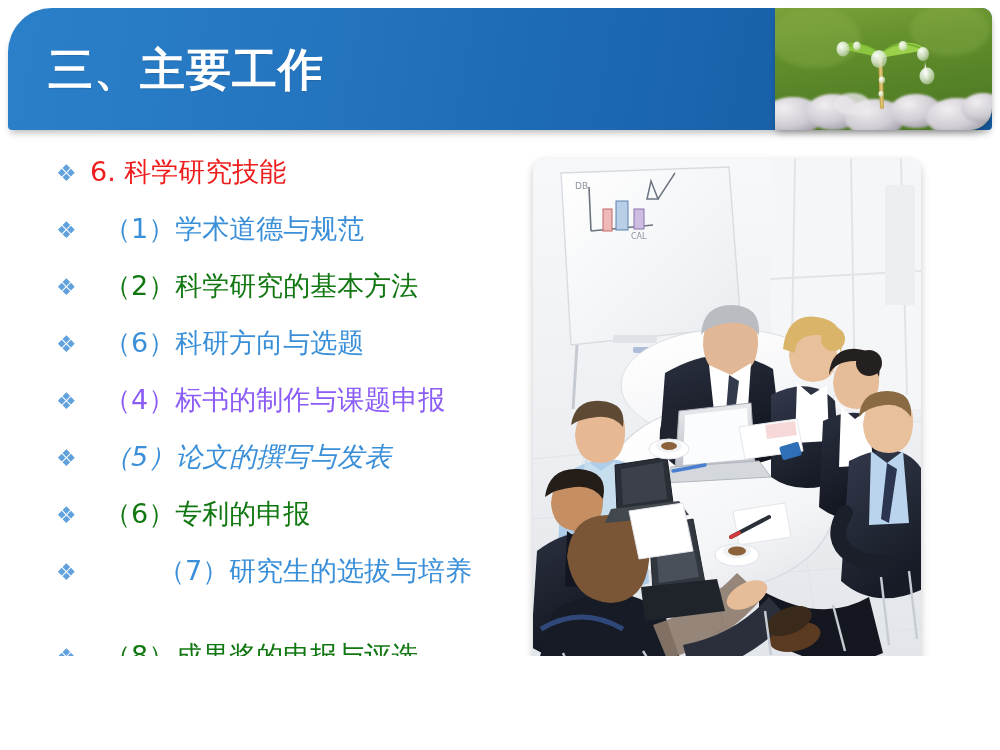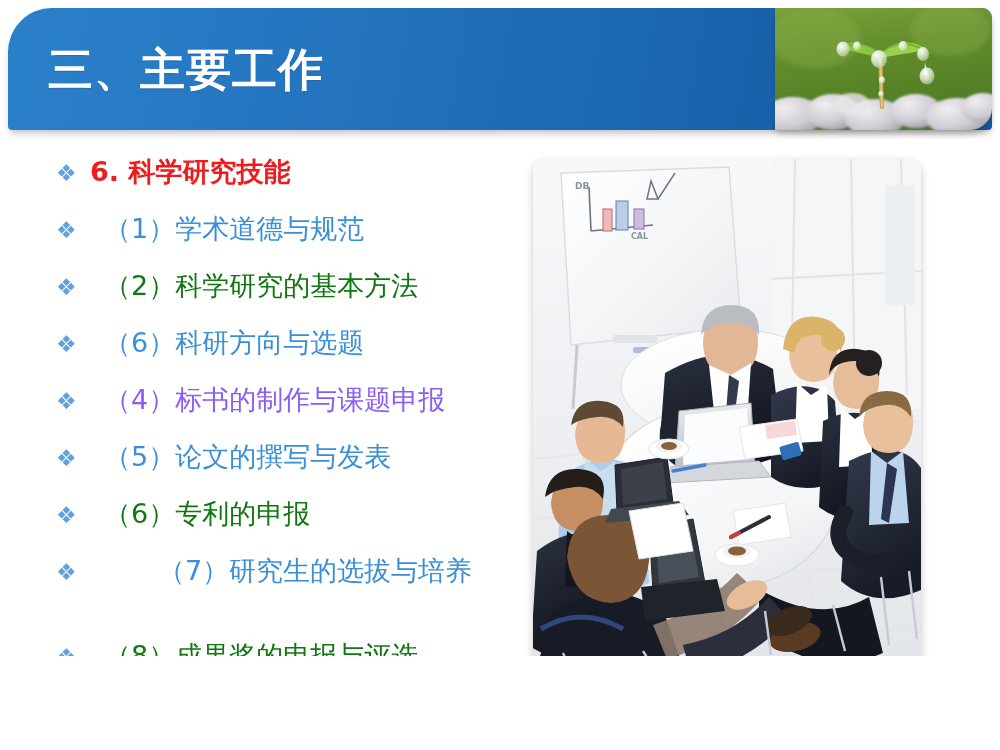--- a/index.html
+++ b/index.html
@@ -80,31 +80,30 @@
     color: #61a2dd;
     font-family: "DejaVu Sans", sans-serif;
   }
   .bullet-text {
     flex: 1 1 auto;
     font-size: 27px;
     line-height: 1;
     white-space: nowrap;
     font-family: "DejaVu Sans", "Liberation Sans", sans-serif;
   }
-  .bullet-row.lvl-head .bullet-text { font-weight: bold; }
+  .bullet-row.lvl-head .bullet-text { font-weight: normal; }
   .bullet-row.lvl-sub  .bullet-text { padding-left: 14px; }
 
   
   #meeting-photo-wrap {
     position: absolute;
     left: 533px;
     top: 159px;
     width: 388px;
     height: 508px;
-    font-weight: bold;
   }
   #meeting-photo {
     position: absolute;
     inset: 0;
     border-radius: 12px;
     overflow: hidden;
     background: #f2f4f6;
     box-shadow: 0 3px 9px rgba(0,0,0,0.22);
   }
   #meeting-photo .scene { position:absolute; inset:0; }
@@ -232,21 +231,21 @@
       <div class="bullet-row lvl-sub">
         <span class="bullet-glyph" style="color: rgb(97, 162, 221);">❖</span>
         <span class="bullet-text" style="color: rgb(58, 143, 216);">（6）科研方向与选题</span>
       </div>
       <div class="bullet-row lvl-sub">
         <span class="bullet-glyph" style="color: rgb(97, 162, 221);">❖</span>
         <span class="bullet-text" style="color: #8b5cf6;">（4）标书的制作与课题申报</span>
       </div>
       <div class="bullet-row lvl-sub">
         <span class="bullet-glyph" style="color: rgb(97, 162, 221);">❖</span>
-        <span class="bullet-text" style="color: rgb(58, 143, 216);">（5）论文的撰写与发表</span>
+        <span class="bullet-text" style="color: rgb(58, 143, 216); font-style: italic;">（5）论文的撰写与发表</span>
       </div>
       <div class="bullet-row lvl-sub">
         <span class="bullet-glyph" style="color: rgb(97, 162, 221);">❖</span>
         <span class="bullet-text" style="color: rgb(17, 119, 17);">（6）专利的申报</span>
       </div>
       <div class="bullet-row lvl-sub">
         <span class="bullet-glyph" style="color: rgb(97, 162, 221);">❖</span>
         <span class="bullet-text" style="color: rgb(58, 143, 216); text-align: center;">（7）研究生的选拔与培养</span>
       </div>
       <div class="bullet-row lvl-sub">

